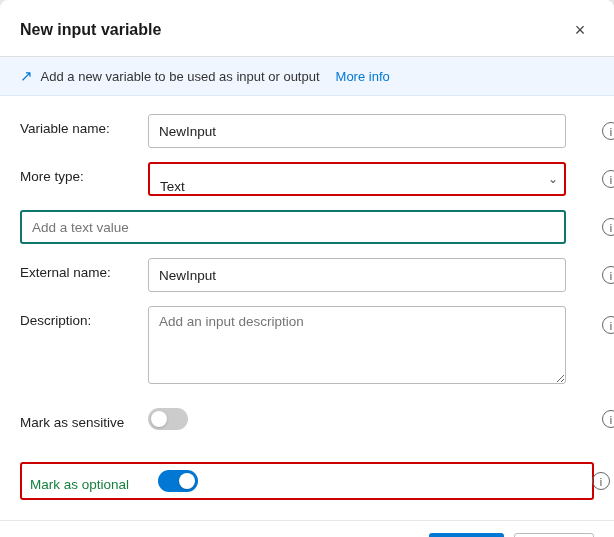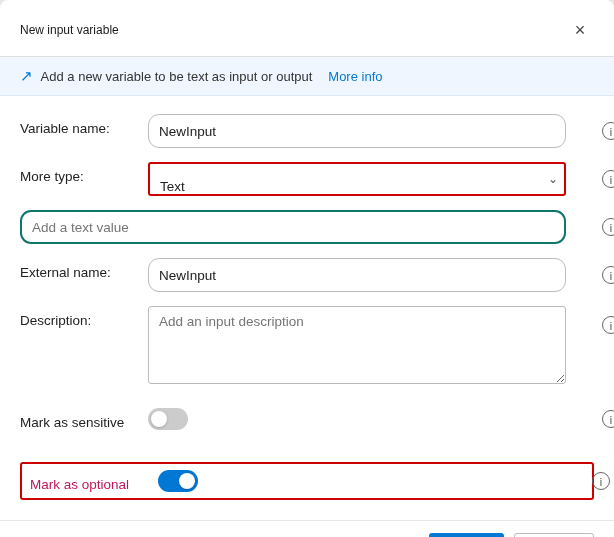--- a/index.html
+++ b/index.html
@@ -27,22 +27,22 @@
 
     .dialog-header {
       display: flex;
       align-items: center;
       justify-content: space-between;
       padding: 16px 20px 12px 20px;
       border-bottom: 1px solid #e0e0e0;
     }
 
     .dialog-title {
-      font-size: 12px;
-      font-weight: 400;
+      font-size: 16px;
+      font-weight: 700;
       color: #1a1a1a;
     }
 
     .close-btn {
       width: 28px;
       height: 28px;
       border: none;
       background: transparent;
       cursor: pointer;
       display: flex;
@@ -92,21 +92,21 @@
       min-width: 128px;
       font-size: 13.5px;
       color: #222;
       padding-top: 7px;
     }
 
     .form-input {
       width: 100%;
       height: 34px;
       border: 1px solid #bbb;
-      border-radius: 11px;
+      border-radius: 3px;
       padding: 0 30px 0 10px;
       font-size: 13.5px;
       color: #222;
       outline: none;
       background: #fff;
     }
 
     .form-select {
       width: 100%;
       height: 34px;
@@ -233,21 +233,21 @@
       border-radius: 3px;
       padding: 6px 8px;
       margin-bottom: 14px;
       display: flex;
       align-items: center;
     }
 
     .mark-optional-label {
       width: 120px;
       font-size: 13.5px;
-      color: #be185d;
+      color: #15803d;
     }
 
     .dialog-footer {
       display: flex;
       justify-content: flex-end;
       gap: 10px;
       padding: 12px 20px 16px 20px;
       border-top: 1px solid #e8e8e8;
     }
 
@@ -283,21 +283,21 @@
 
 <div class="dialog">
 
   <div class="dialog-header">
     <span class="dialog-title">New input variable</span>
     <button class="close-btn">×</button>
   </div>
 
   <div class="info-bar">
     <span class="info-bar-icon">↗</span>
-    <span>Add a new variable to be text as input or output</span>
+    <span>Add a new variable to be used as input or output</span>
     <a class="info-bar-link">More info</a>
   </div>
 
   <div class="form-body">
 
     <div class="form-row">
       <div class="form-label">Variable name:</div>
       <div class="form-control-outer">
         <input class="form-input" type="text" value="NewInput" style="">
         <span class="info-icon">ℹ</span>

